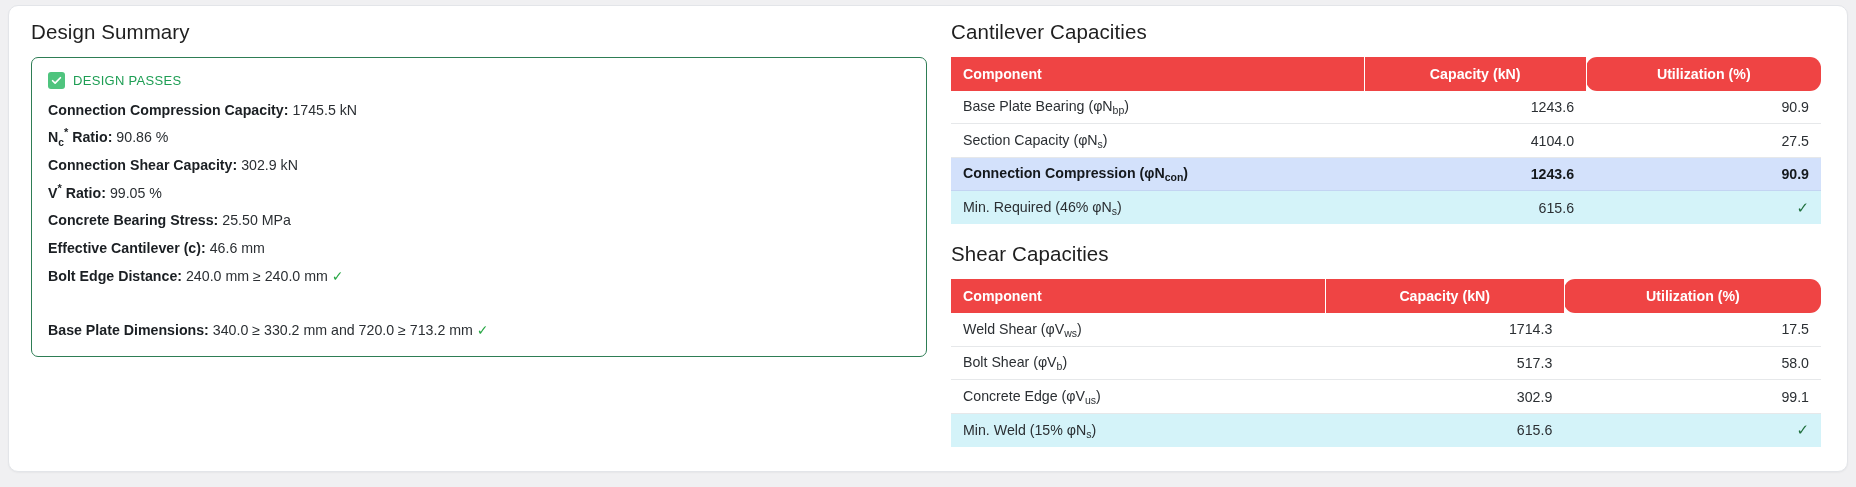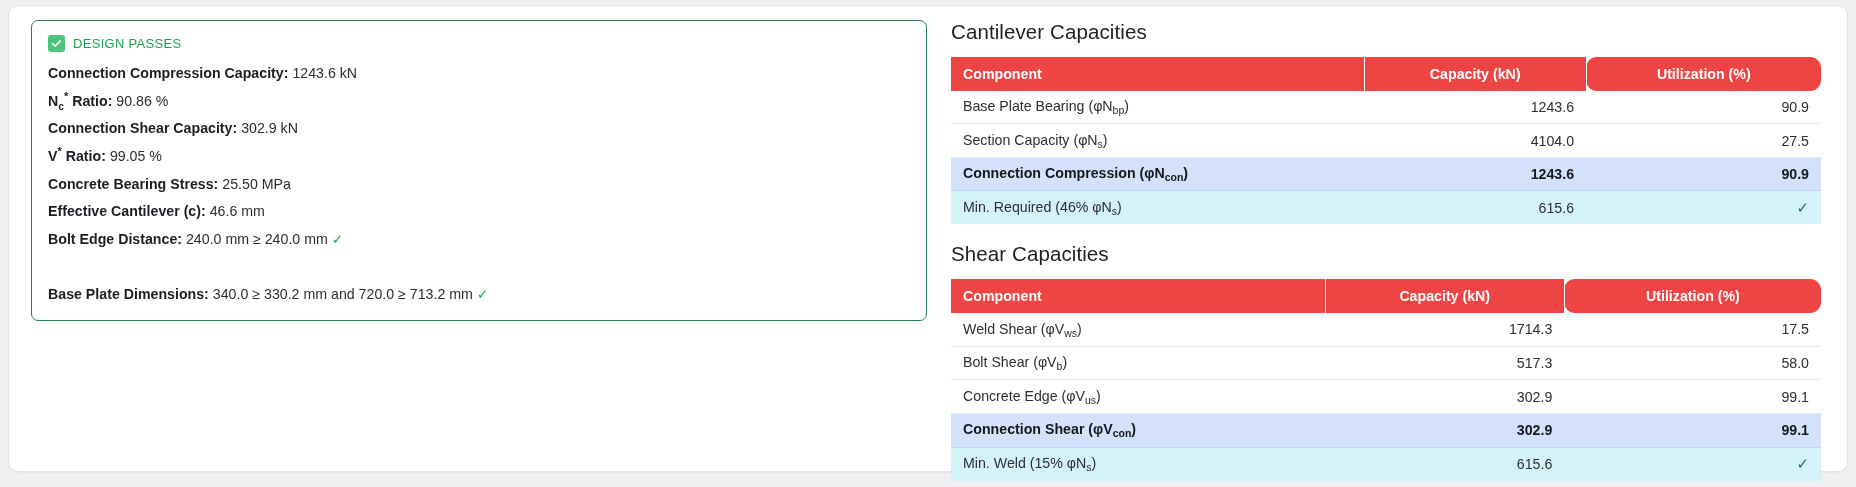--- a/index.html
+++ b/index.html
@@ -159,35 +159,36 @@
   .sub { font-size: 0.74em; vertical-align: -0.25em; }
 </style>
 </head>
 <body>
 
 <div id="page">
   <div class="card">
     <div class="cols">
 
       <div class="col-left">
+        <h2 class="section-title">Design Summary</h2>
 
         <div class="pass-box">
           <div class="pass-header">
             <span class="pass-check">
               <svg width="13" height="13" viewBox="0 0 16 16" aria-hidden="true">
                 <path d="M3.2 8.3 L6.3 11.3 L12.8 4.6" fill="none" stroke="#ffffff" stroke-width="2.1" stroke-linecap="round" stroke-linejoin="round"></path>
               </svg>
             </span>
             <span class="pass-label">DESIGN PASSES</span>
           </div>
 
           <div>
             <p class="kv">
               <b>Connection Compression Capacity:</b>
-              <span class="val">1243.6 kN</span>
+              <span class="val">1745.5 kN</span>
             </p>
 
             <p class="kv">
               <b><span>N</span><sub class="sb">c</sub><sup class="star">*</sup> <span>Ratio:</span></b>
               <span class="val">90.86 %</span>
             </p>
 
             <p class="kv">
               <b>Connection Shear Capacity:</b>
               <span class="val">302.9 kN</span>
@@ -288,25 +289,20 @@
             <tr class="plain">
               <td><span>Bolt Shear (φV</span><span class="sub">b</span><span>)</span></td>
               <td class="num">517.3</td>
               <td class="num">58.0</td>
             </tr>
             <tr class="plain">
               <td><span>Concrete Edge (φV</span><span class="sub">us</span><span>)</span></td>
               <td class="num">302.9</td>
               <td class="num">99.1</td>
             </tr>
-            <tr class="total">
-              <td><span>Connection Shear (φV</span><span class="sub">con</span><span>)</span></td>
-              <td class="num">302.9</td>
-              <td class="num">99.1</td>
-            </tr>
             <tr class="minreq">
               <td><span>Min. Weld (15% φN</span><span class="sub">s</span><span>)</span></td>
               <td class="num">615.6</td>
               <td class="num"><span class="tickmark">✓</span></td>
             </tr>
           </tbody>
         </table>
 
       </div>
     </div>

